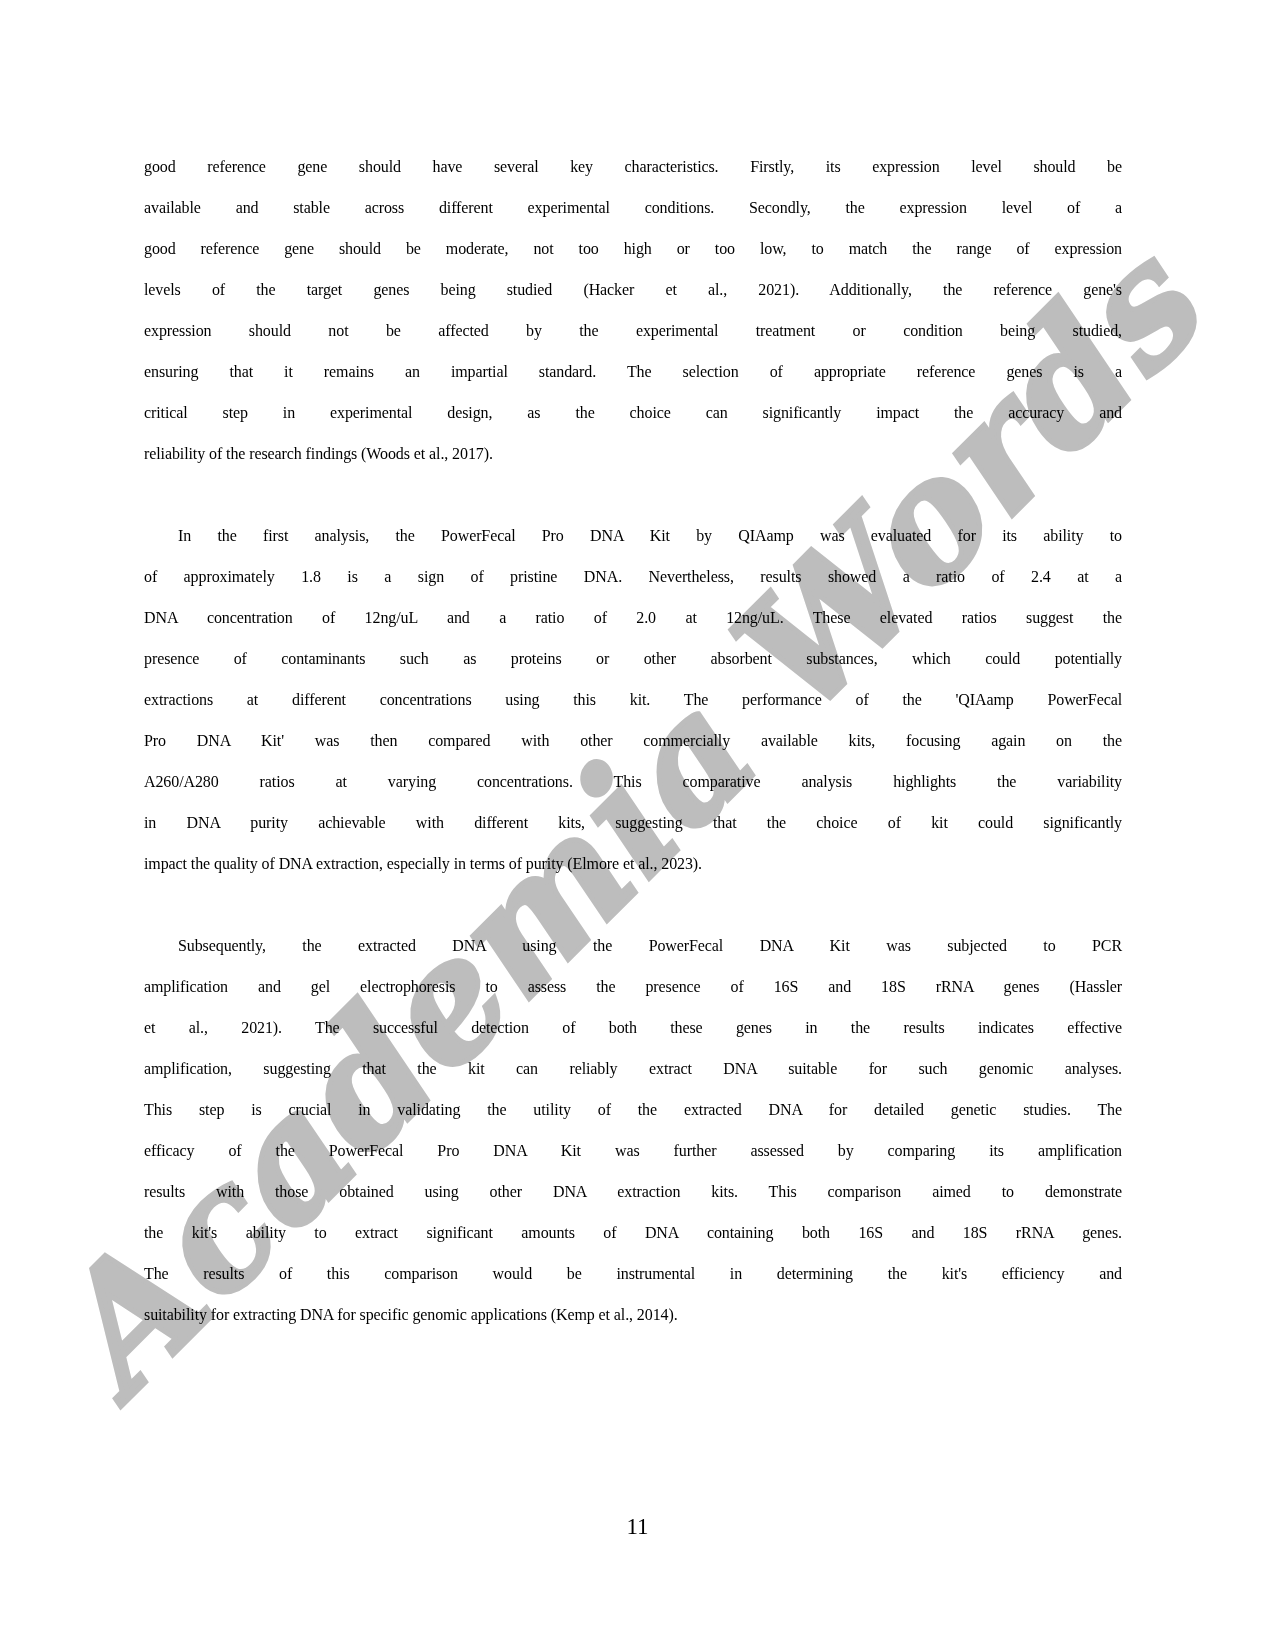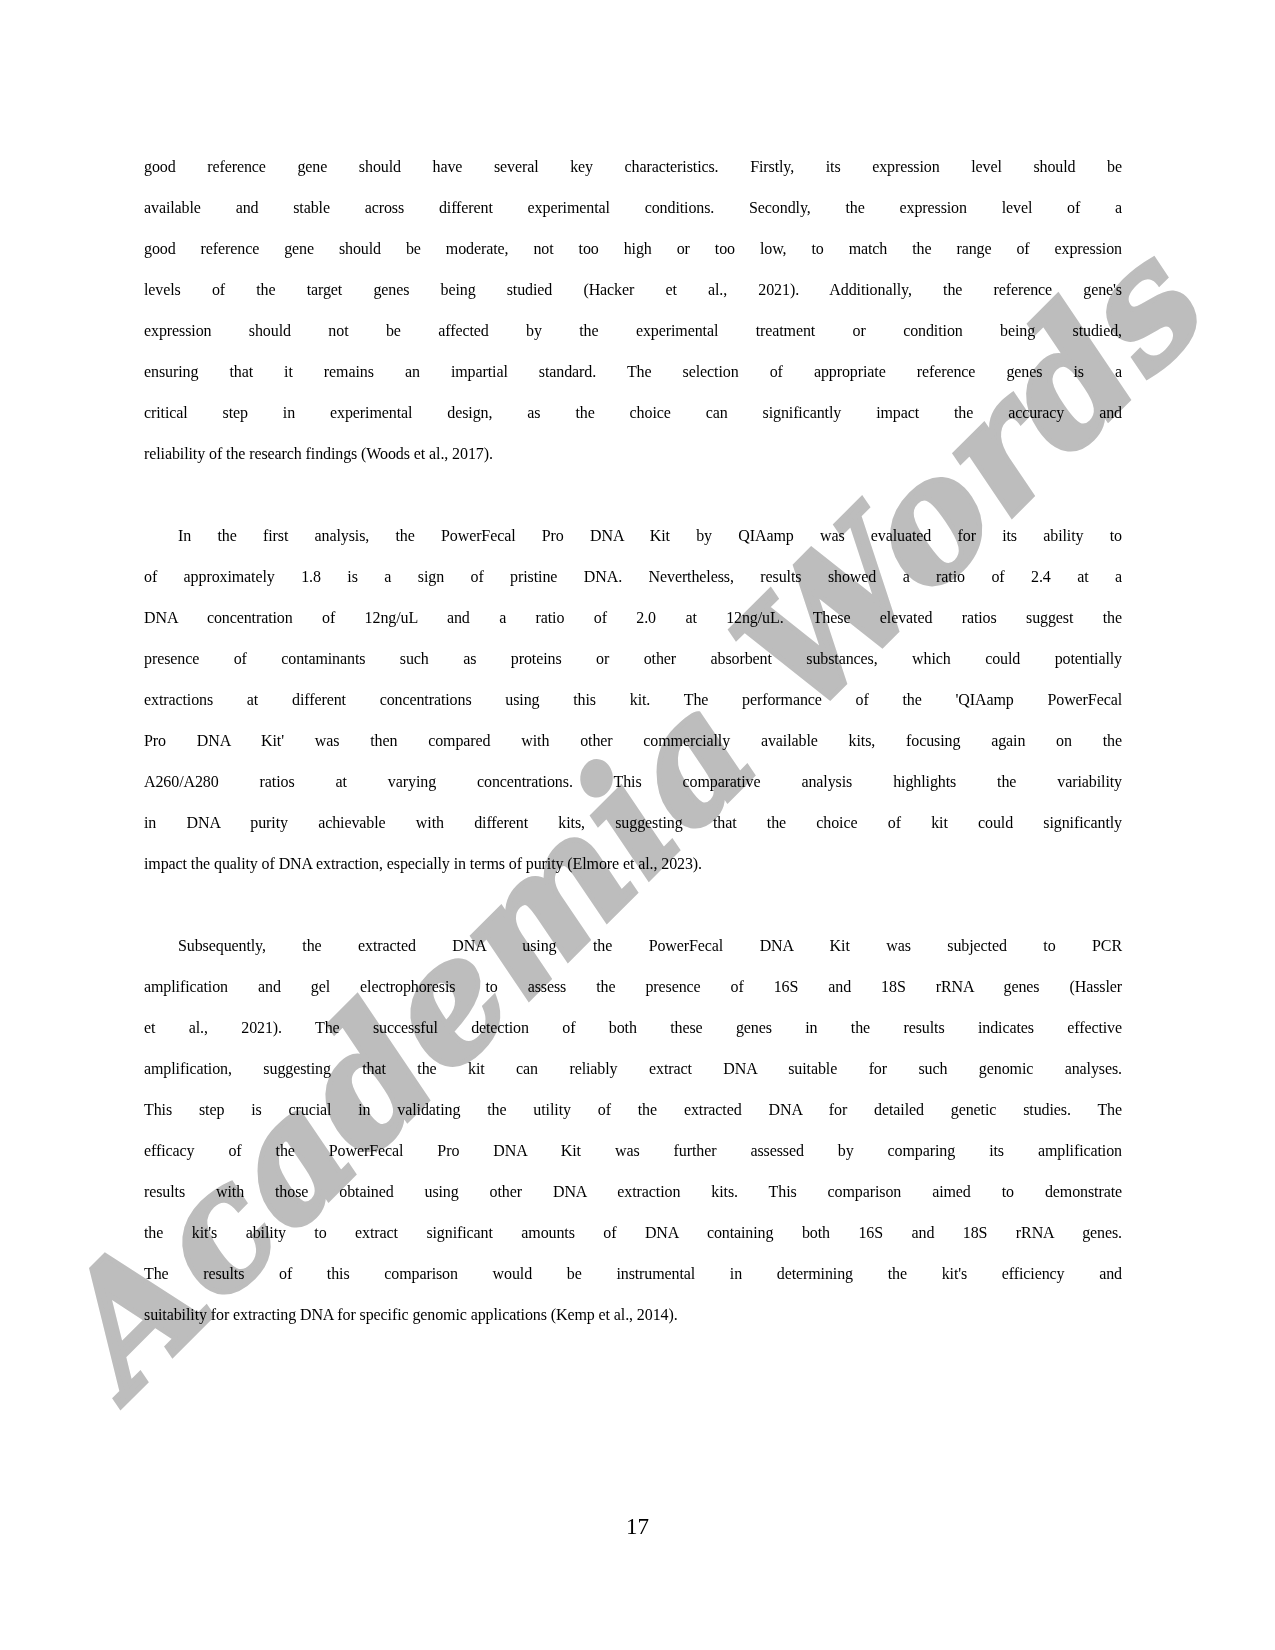--- a/index.html
+++ b/index.html
@@ -106,14 +106,14 @@
         <div class="line">amplification, suggesting that the kit can reliably extract DNA suitable for such genomic analyses.</div>
         <div class="line">This step is crucial in validating the utility of the extracted DNA for detailed genetic studies. The</div>
         <div class="line">efficacy of the PowerFecal Pro DNA Kit was further assessed by comparing its amplification</div>
         <div class="line">results with those obtained using other DNA extraction kits. This comparison aimed to demonstrate</div>
         <div class="line">the kit's ability to extract significant amounts of DNA containing both 16S and 18S rRNA genes.</div>
         <div class="line">The results of this comparison would be instrumental in determining the kit's efficiency and</div>
         <div class="line last">suitability for extracting DNA for specific genomic applications (Kemp et al., 2014).</div>
       </div>
     </div>
 
-  <div class="page-number">17</div>
+  <div class="page-number">11</div>
 </div>
 
 </body></html>

